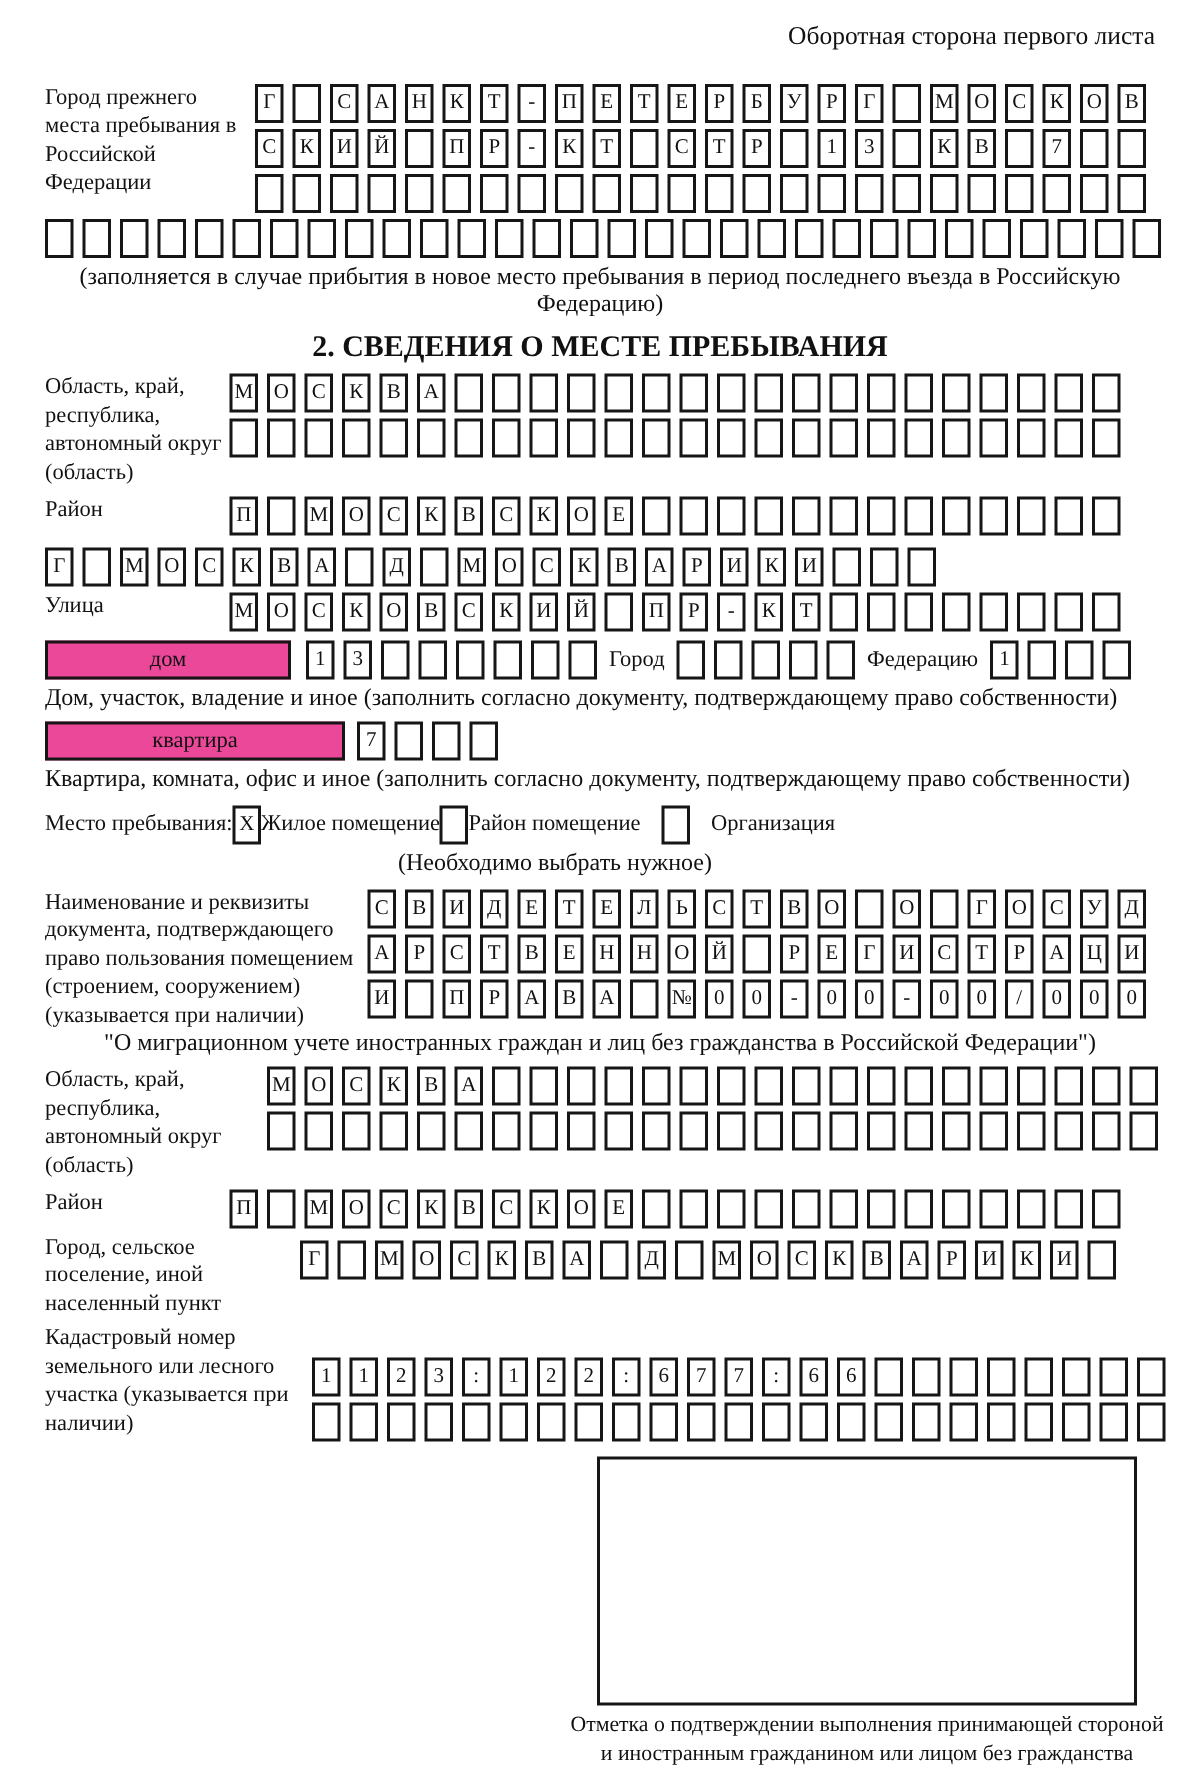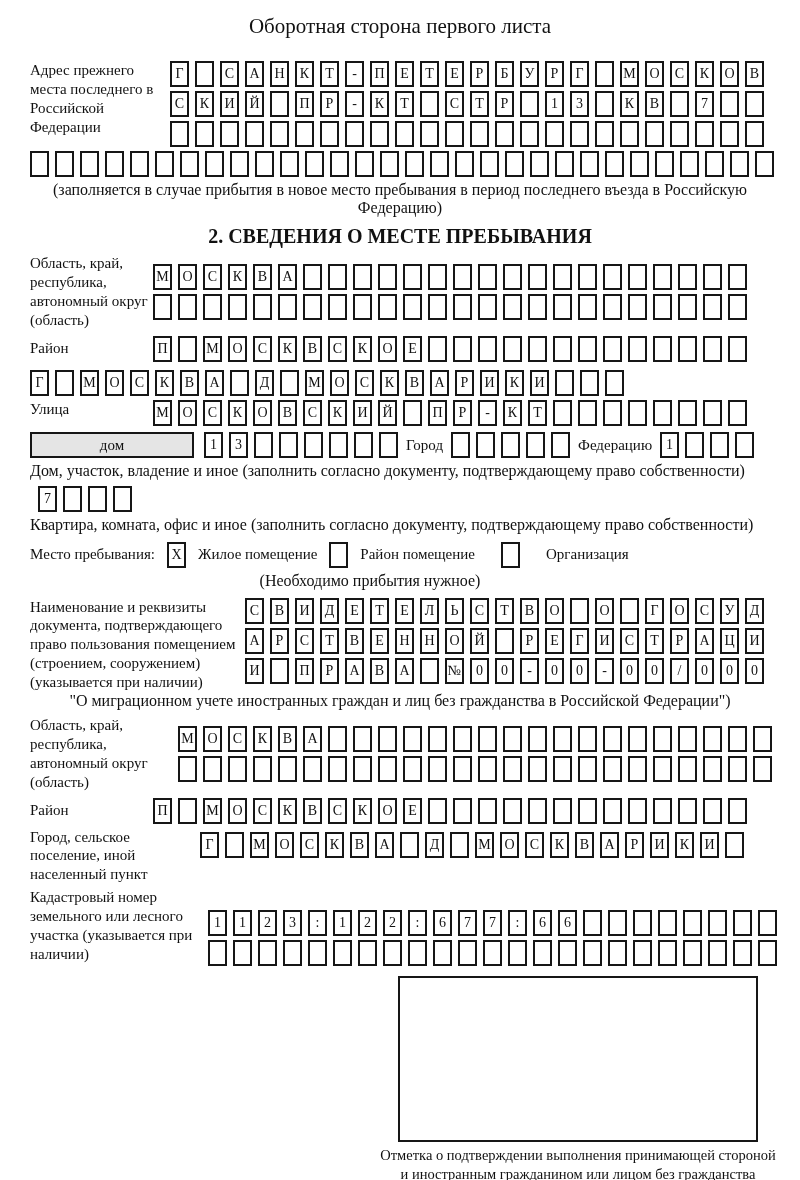--- a/index.html
+++ b/index.html
@@ -2,75 +2,75 @@
 <html><head>
 <meta charset="utf-8">
 <style>
   html,body { margin:0; padding:0; }
   body {
     width:800px; height:1180px; background:#ffffff; overflow:hidden;
     font-family:"Liberation Serif", serif; color:#111;
   }
   .page { padding:14px 30px 0 30px; }
 
-  .header { text-align:center; font-size:21px; }
+  .header { text-align:right; font-size:17px; }
 
   .label { font-size:15px; line-height:1.26; }
   .note  { font-size:16px; }
   .center { text-align:center; }
   .bold { font-weight:bold; }
 
   .frow { display:flex; align-items:flex-start; }
   .stack { display:flex; flex-direction:column; gap:4px; }
 
   .cells { display:flex; gap:6px; flex-wrap:nowrap; }
   .cell {
     flex:0 0 auto; width:15px; height:22px; border:2px solid #161616;
     text-align:center; font-size:14px; line-height:22px; background:#fff;
   }
 
   .wbox {
     height:22px; border:2px solid #161616; text-align:center;
-    font-size:15px; line-height:22px; background:#e5e5e5;
+    font-size:15px; line-height:22px; background:#ec4899;
   }
 
   .w140 { flex:0 0 140px; }
   .w123 { flex:0 0 123px; }
   .w148 { flex:0 0 148px; }
   .w170 { flex:0 0 170px; }
   .w178 { flex:0 0 178px; }
   .w215 { flex:0 0 215px; }
 
   .mt4  { margin-top:4px; }
-  .mt6  { margin-top:6px;align-items:center; }
+  .mt6  { margin-top:6px; }
   .mt8  { margin-top:8px; }
   .mt10 { margin-top:10px; }
   .mt22 { margin-top:22px; }
 
   .inlinelabel { font-size:15px; line-height:26px; padding:0 8px; }
-  .mesto-row { display:flex; align-items:center; gap:12px; font-size:15px; margin-top:8px; }
+  .mesto-row { display:flex; align-items:center; gap:0; font-size:15px; margin-top:8px; }
 
   .stamp-box {
     margin-left:368px; margin-top:10px;
     width:356px; height:162px; border:2px solid #161616; background:#fff;
   }
   .stamp-note {
     margin-left:348px; margin-top:4px; width:400px;
     font-size:14.5px; text-align:center; line-height:1.3;
   }
 </style>
 </head>
 <body>
 
 <div class="page">
 
   <div class="header">Оборотная сторона первого листа</div>
 
   <div class="frow mt22">
-    <div class="label w140">Адрес прежнего места последнего в Российской Федерации</div>
+    <div class="label w140">Город прежнего места пребывания в Российской Федерации</div>
     <div class="stack">
       <div class="cells">
           <span class="cell">Г</span>
           <span class="cell"></span>
           <span class="cell">С</span>
           <span class="cell">А</span>
           <span class="cell">Н</span>
           <span class="cell">К</span>
           <span class="cell">Т</span>
           <span class="cell">-</span>
@@ -352,20 +352,21 @@
     <div class="cells">
         <span class="cell">1</span>
         <span class="cell"></span>
         <span class="cell"></span>
         <span class="cell"></span>
       </div>
   </div>
   <div class="note mt4">Дом, участок, владение и иное (заполнить согласно документу, подтверждающему право собственности)</div>
 
   <div class="frow mt6">
+    <div class="wbox" style="width:196px;">квартира</div>
     <div class="cells" style="margin-left:8px;">
         <span class="cell">7</span>
         <span class="cell"></span>
         <span class="cell"></span>
         <span class="cell"></span>
       </div>
   </div>
   <div class="note mt4">Квартира, комната, офис и иное (заполнить согласно документу, подтверждающему право собственности)</div>
 
   <div class="mesto-row">
@@ -376,21 +377,21 @@
     <span>Жилое помещение</span>
     <span class="cells">
         <span class="cell"></span>
       </span>
     <span>Район помещение</span>
     <span class="cells" style="margin-left:14px;">
         <span class="cell"></span>
       </span>
     <span style="margin-left:14px;">Организация</span>
   </div>
-  <div class="note mt4" style="margin-left:150px; width:380px; text-align:center;">(Необходимо прибытия нужное)</div>
+  <div class="note mt4" style="margin-left:150px; width:380px; text-align:center;">(Необходимо выбрать нужное)</div>
 
   <div class="frow mt8">
     <div class="label w215">Наименование и реквизиты документа, подтверждающего право пользования помещением (строением, сооружением) (указывается при наличии)</div>
     <div class="stack">
       <div class="cells">
           <span class="cell">С</span>
           <span class="cell">В</span>
           <span class="cell">И</span>
           <span class="cell">Д</span>
           <span class="cell">Е</span>

